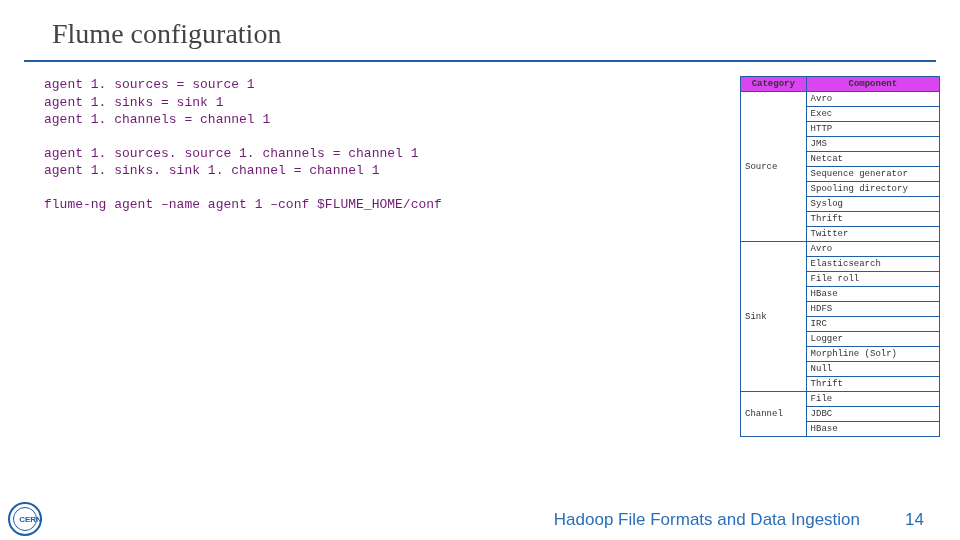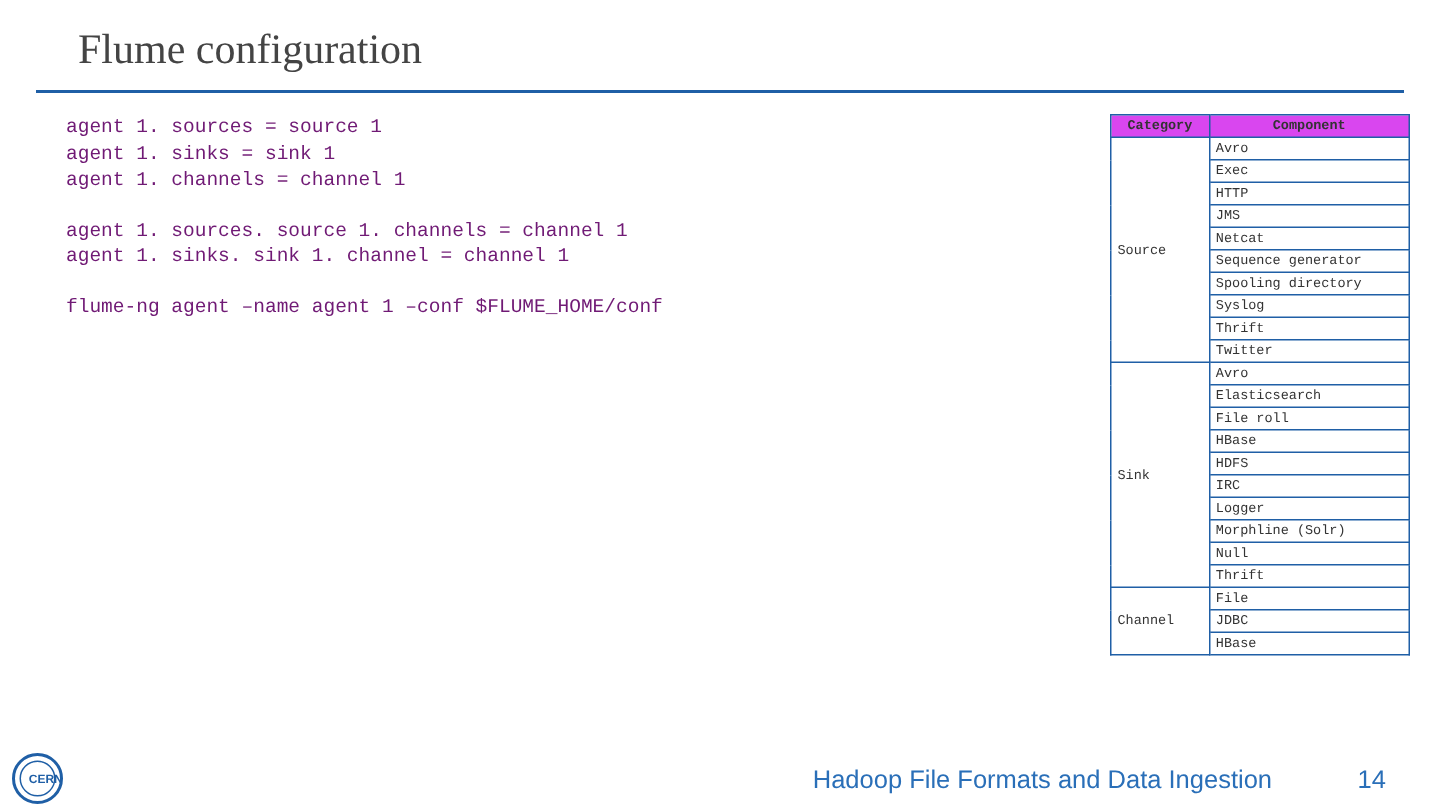--- a/index.html
+++ b/index.html
@@ -107,21 +107,21 @@
   }
   .logo::before {
     content: "";
     position: absolute;
     inset: 3px;
     border: 1px solid var(--accent);
     border-radius: 50%;
   }
   .foot-title {
     position: absolute;
-    right: 112px;
+    right: 100px;
     bottom: 10px;
     font-size: 17px;
     color: var(--footer-blue);
     font-weight: 400;
   }
   .page-num {
     position: absolute;
     right: 36px;
     bottom: 10px;
     font-size: 17px;

